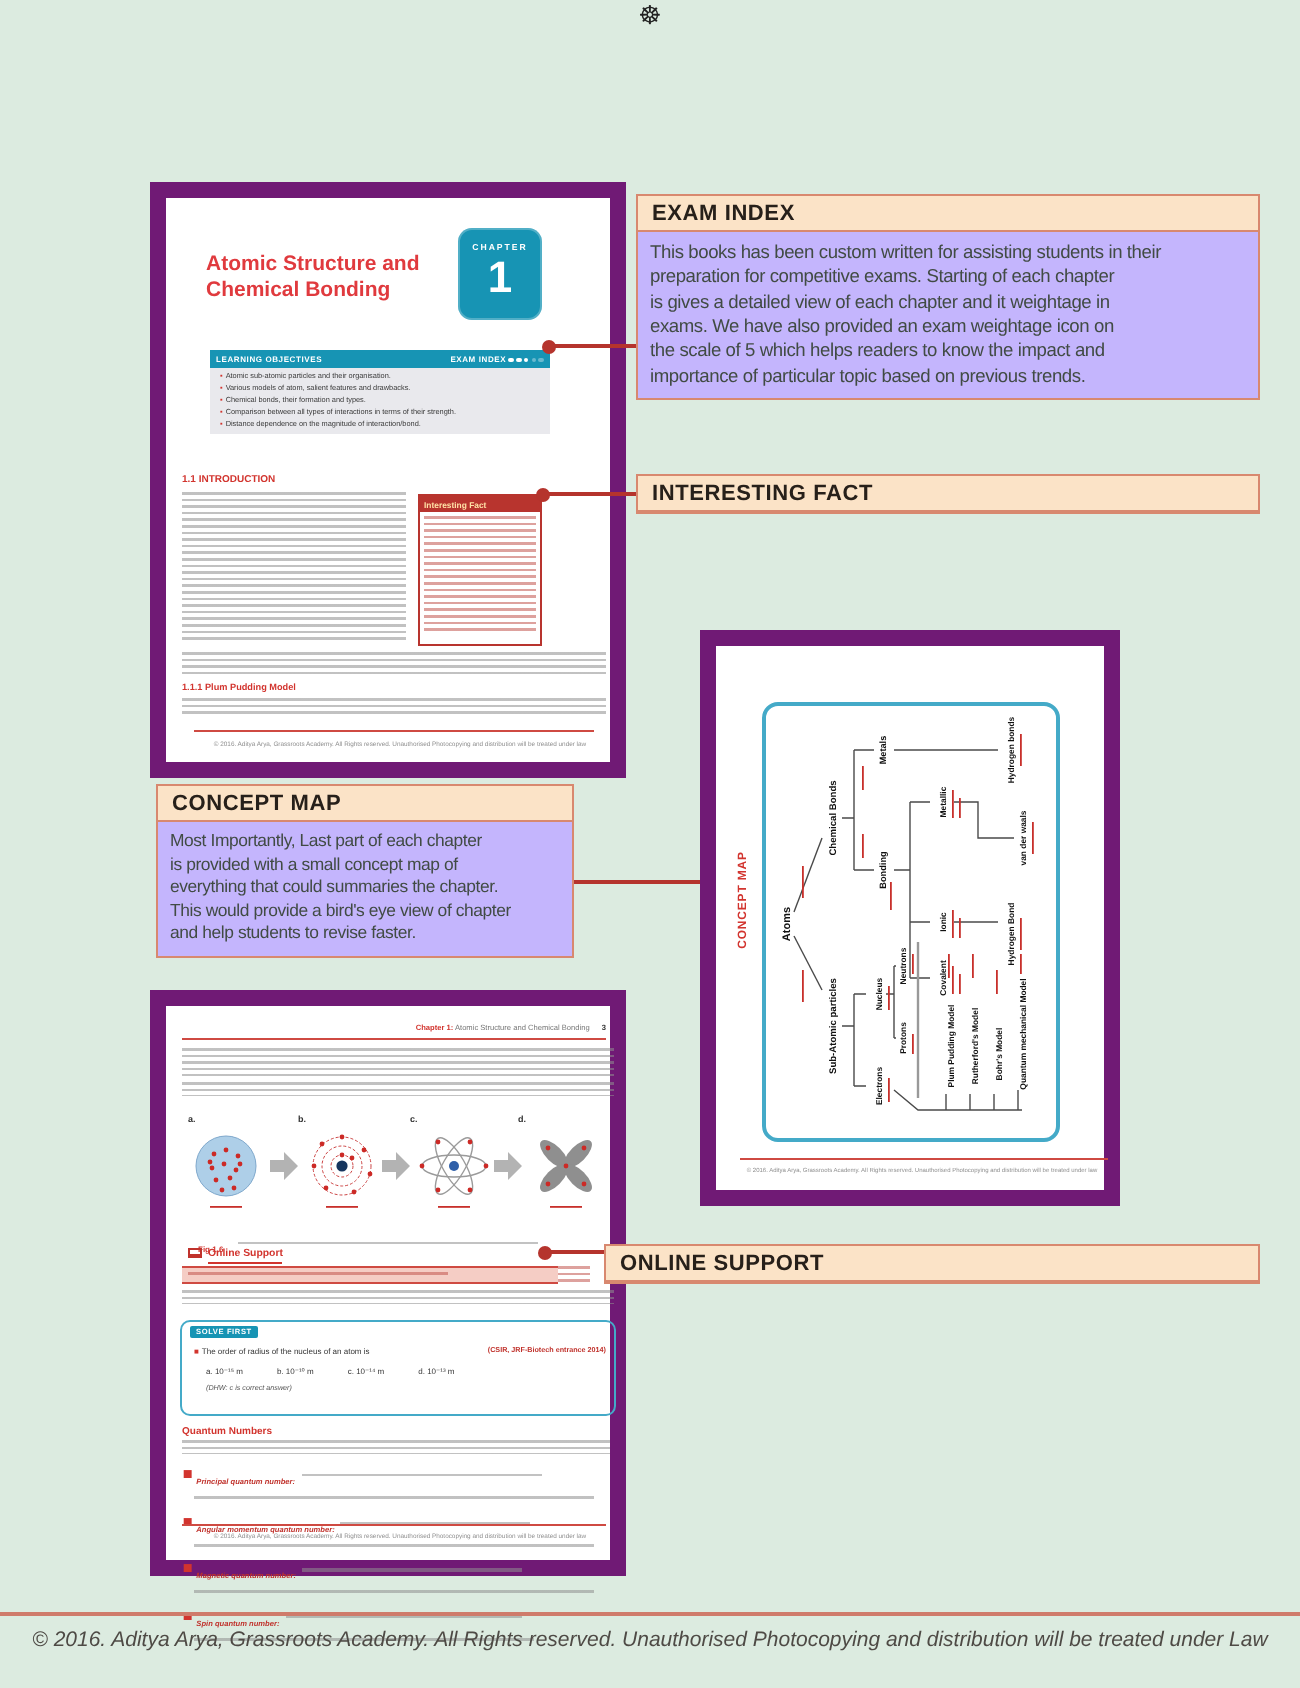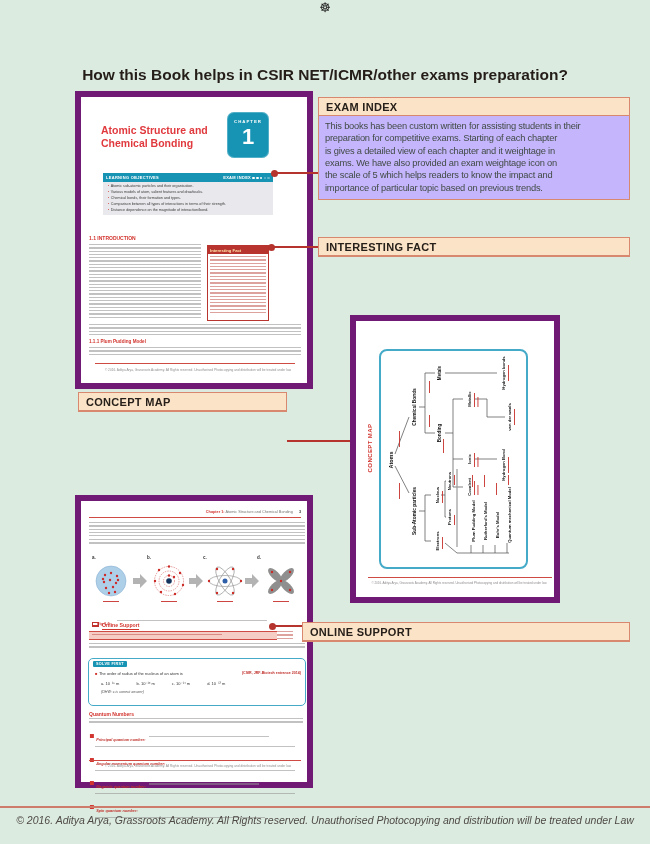--- a/index.html
+++ b/index.html
@@ -10,21 +10,21 @@
   .callout{position:absolute;border:1.5px solid #d8886f;box-sizing:border-box}
   .callout .hd{background:#fbe3c7;border-bottom:1.5px solid #d8886f;padding:3px 7px 2px;
                font-weight:bold;font-size:11px;letter-spacing:.3px;color:#27201a}
   .callout .bd{background:#c4b5fd;padding:4px 6px 5px;font-size:9.3px;line-height:1.33;
                letter-spacing:-.2px;color:#414b44;white-space:pre-line;overflow-wrap:anywhere}
   .callout .bd.sm{font-size:8.7px}
   
   .rline{position:absolute;height:1.8px;background:#b5342d}
   .rdot{position:absolute;width:7px;height:7px;border-radius:50%;background:#b5342d}
   
-  .bpage{position:absolute;background:#fff;border:6px solid #701a75;box-sizing:border-box}
+  .bpage{position:absolute;background:#fff;border:8px solid #701a75;box-sizing:border-box}
   .textsim{position:absolute;opacity:.55;
            background-image:repeating-linear-gradient(#8f8f8f 0 1.3px,transparent 1.3px 3.3px)}
   .textsim.red{background-image:repeating-linear-gradient(#c2554e 0 1.3px,transparent 1.3px 3.3px)}
   .h-red{position:absolute;font-weight:bold;color:#d2342e}
   .prule{position:absolute;height:1.4px;background:#cf4a42}
   .pfoot{position:absolute;font-size:3.2px;color:#8f8f8f;text-align:center}
   
   .p1title{left:20px;top:27px;width:132px;font-size:10.5px;font-weight:bold;color:#e03a3e;line-height:1.25}
   .badge{left:146px;top:15px;width:42px;height:46px;background:#1794b4;border-radius:7px;
          color:#fff;text-align:center;box-shadow:inset 0 0 0 1px rgba(255,255,255,.25)}
@@ -74,21 +74,20 @@
   .title{left:0;top:66px;width:650px;text-align:center;font-size:15.5px;font-weight:bold;color:#241d18}
   .orn{left:309px;top:0;width:32px;text-align:center;font-size:13px;color:#222}
   svg text{font-family:"Liberation Sans","DejaVu Sans",sans-serif}
 </style>
 </head>
 <body>
 
 <div id="canvas">
 
   <div class="abs orn">☸</div>
-  <div class="abs title">How this Book helps in CSIR NET/ICMR/other exams preparation?</div>
 
   <div class="bpage" style="left:75px;top:91px;width:238px;height:298px">
     <div class="abs p1title">Atomic Structure and Chemical Bonding</div>
     <div class="abs badge">
       <div class="bl">CHAPTER</div>
       <div class="bn">1</div>
     </div>
     <div class="lobar abs" style="position:absolute">
       <span>LEARNING OBJECTIVES</span>
       <span>
@@ -128,20 +127,25 @@
   <div class="rdot" style="left:271px;top:169.5px"></div>
 
   <div class="callout" style="left:318px;top:237px;width:312px">
     <div class="hd">INTERESTING FACT</div>
   </div>
   <div class="rline" style="left:271px;top:246px;width:47px"></div>
   <div class="rdot" style="left:268px;top:243.5px"></div>
 
   <div class="callout" style="left:78px;top:392px;width:209px">
     <div class="hd">CONCEPT MAP</div>
+    <div class="bd sm">Most Importantly, Last part of each chapter
+is provided with a small concept map of
+everything that could summaries the chapter.
+This would provide a bird's eye view of chapter
+and help students to revise faster.</div>
   </div>
   <div class="rline" style="left:287px;top:440px;width:70px"></div>
   <div class="rdot" style="left:353px;top:437px"></div>
 
   <div class="bpage" style="left:350px;top:315px;width:210px;height:288px">
     <div class="cmside">CONCEPT MAP</div>
     <div class="cmbox abs" style="position:absolute"></div>
     <svg class="cmsvg" viewBox="0 0 220 150">
       <g stroke="#4a4a4a" stroke-width="0.7" fill="none">
         <path d="M103,16 L76,30"></path>

